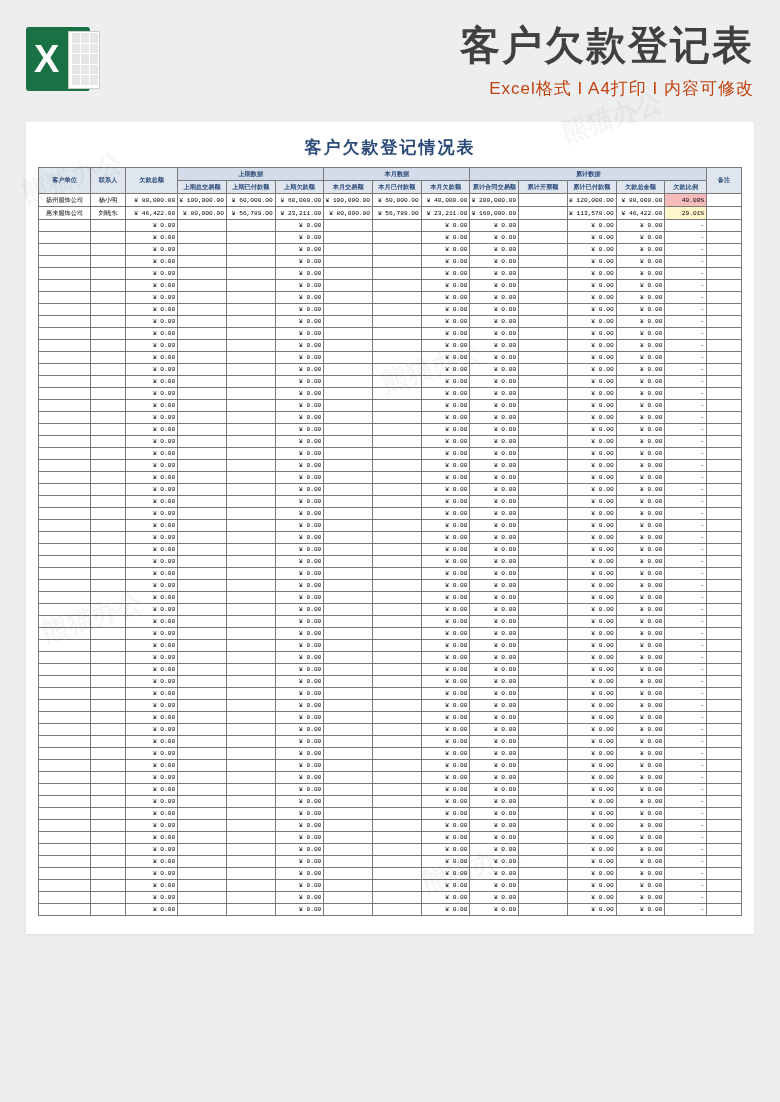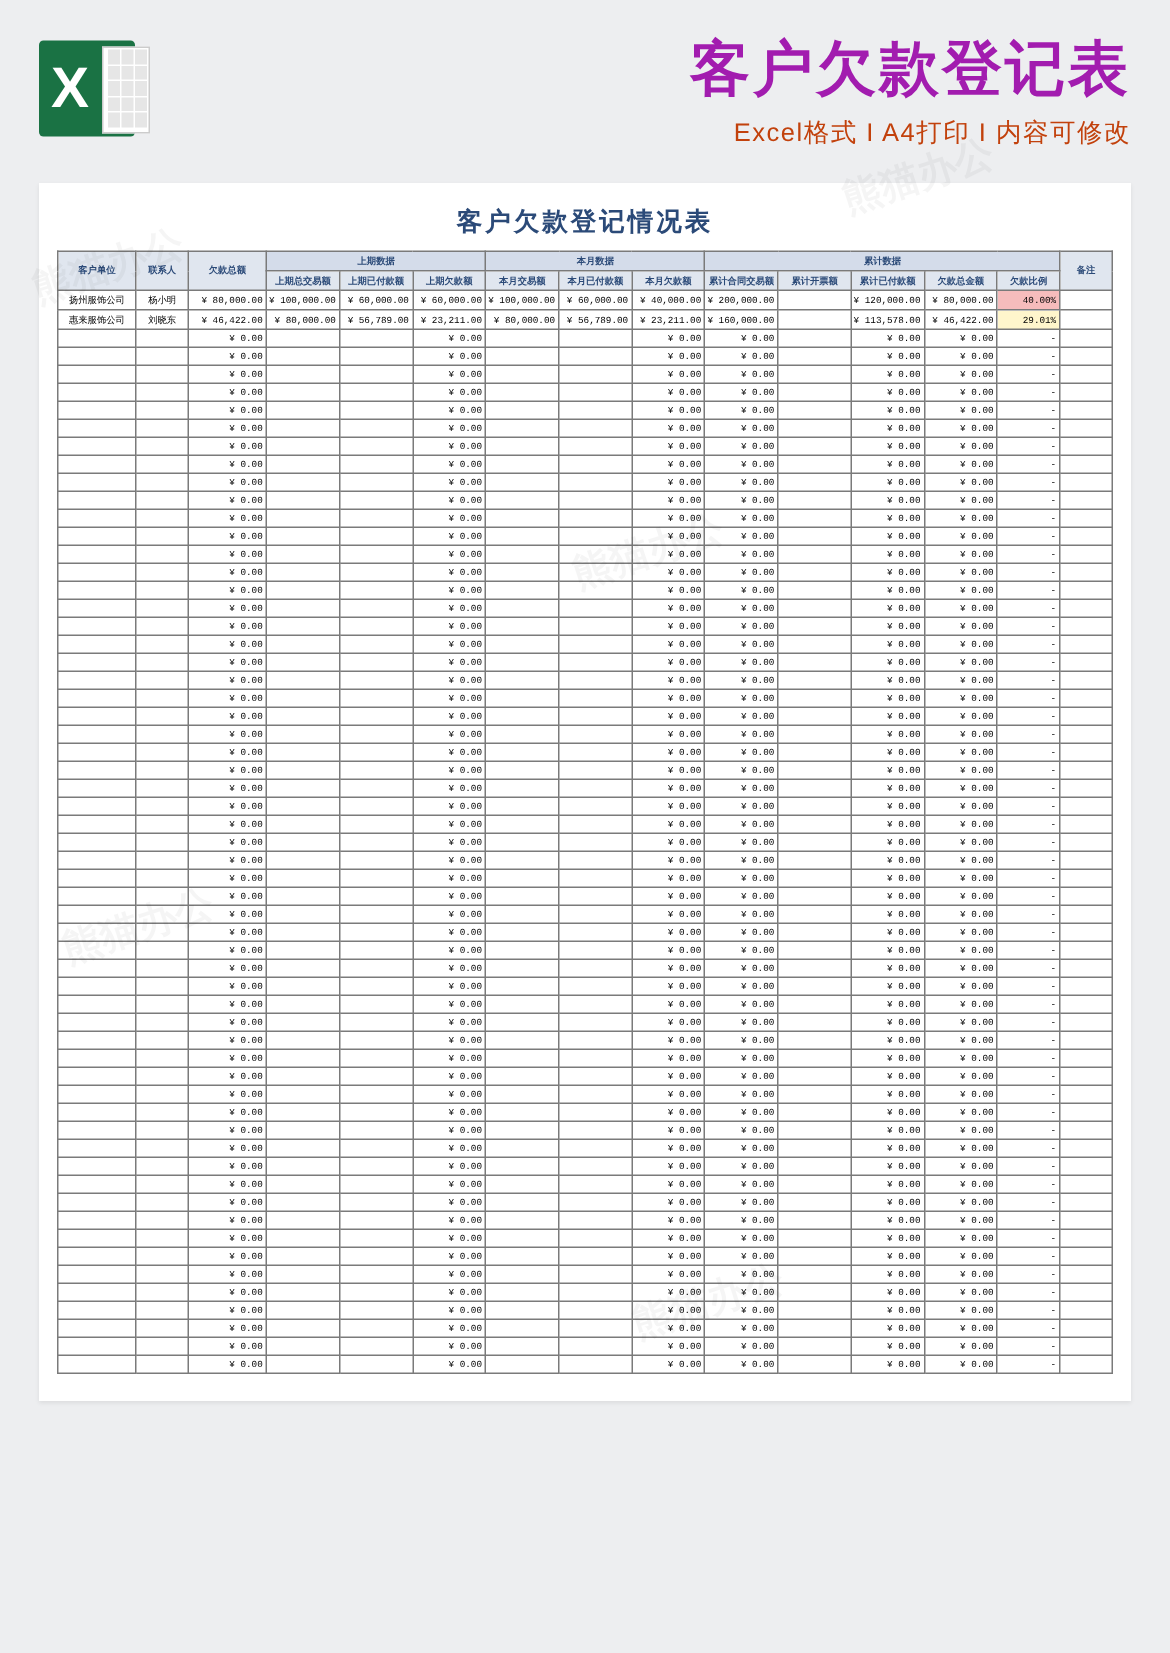--- a/index.html
+++ b/index.html
@@ -62,21 +62,21 @@
     color: #fff;
     font-weight: bold;
     font-size: 38px;
     line-height: 48px;
     font-family: Arial, sans-serif;
   }
   .title-block { flex: 1; }
   .main-title {
     font-size: 40px;
     font-weight: 800;
-    color: #a21caf;
+    color: #404040;
     letter-spacing: 2px;
     text-align: right;
   }
   .sub-title {
     font-size: 17px;
     color: #c2410c;
     text-align: right;
     margin-top: 4px;
     letter-spacing: 1px;
   }

